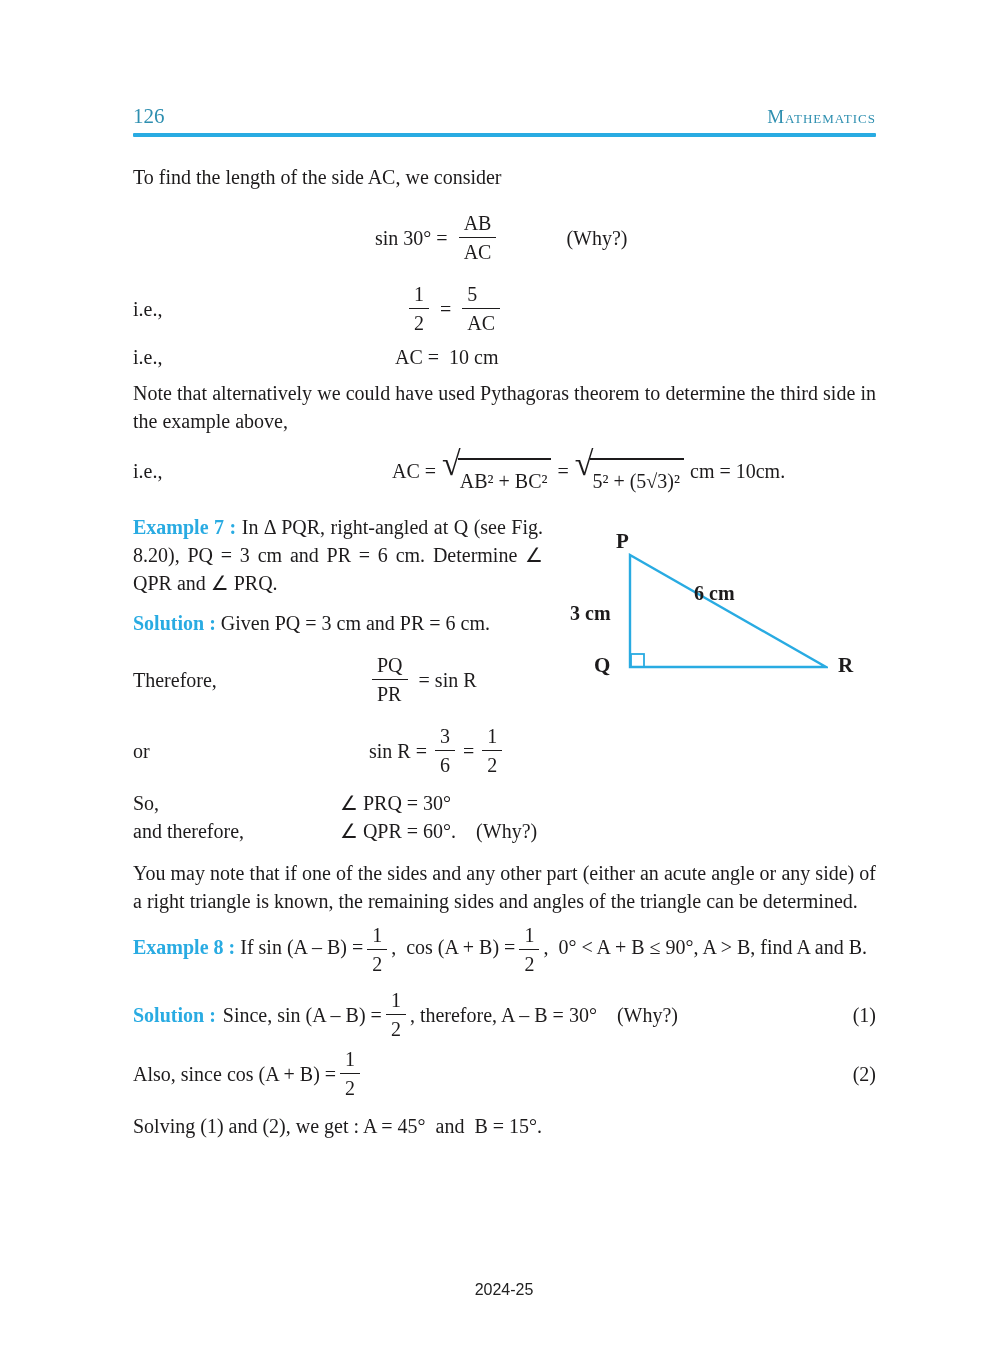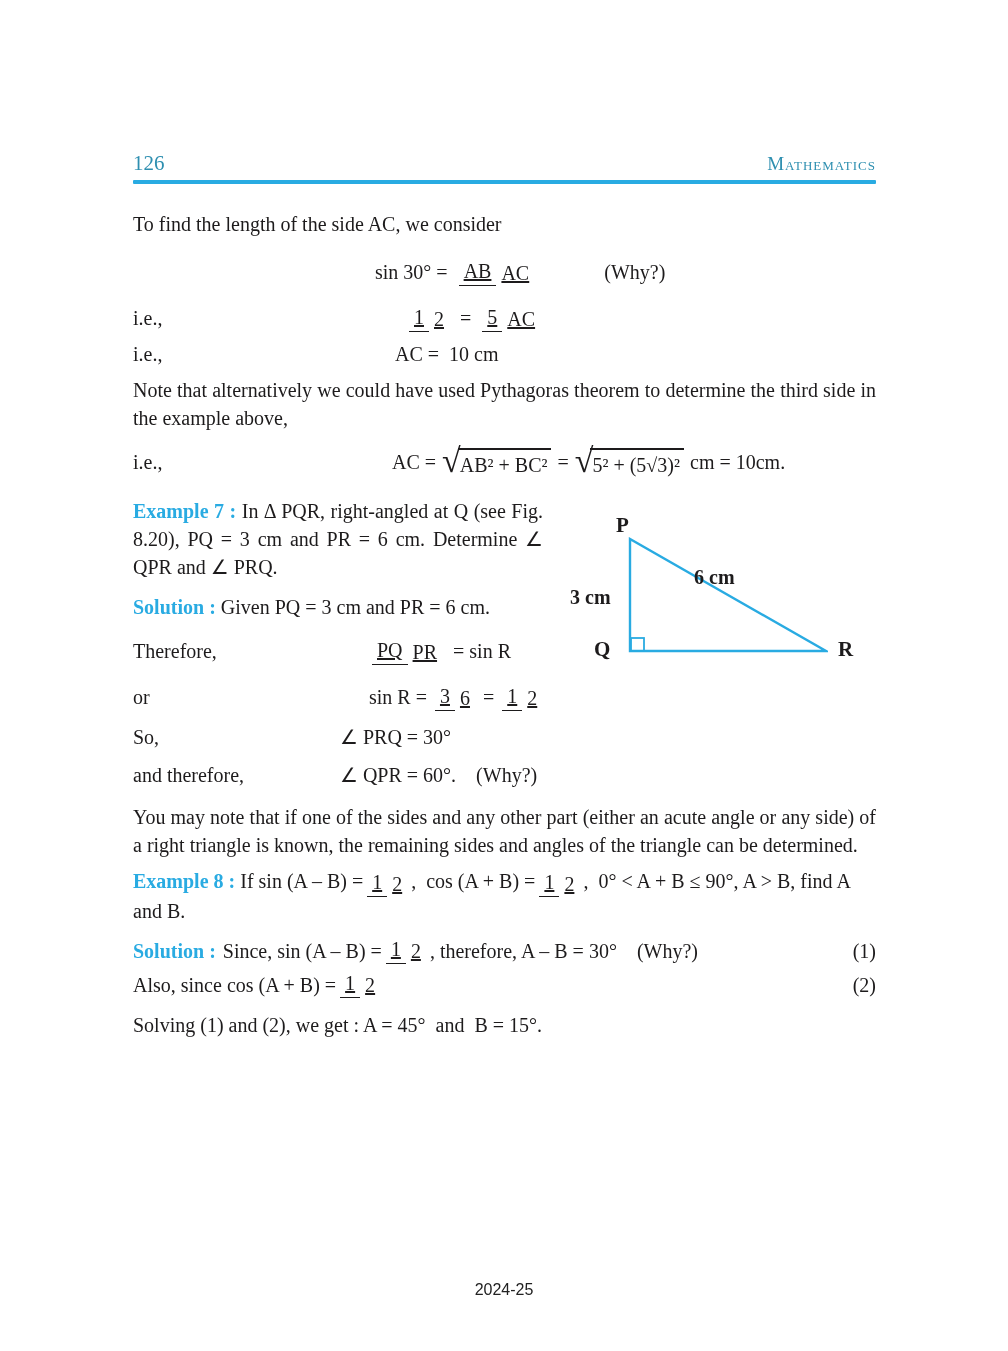--- a/index.html
+++ b/index.html
@@ -10,21 +10,21 @@
   *{box-sizing:border-box;}
   html,body{margin:0;padding:0;}
   body{
     width:1008px;height:1351px;position:relative;overflow:hidden;
     background:#ffffff;color:var(--text);
     font-family:"Liberation Serif", serif;font-size:20px;line-height:28px;
   }
   .page{padding:0 132px 0 133px;}
 
   
-  .header{display:flex;justify-content:space-between;align-items:baseline;padding-top:106px;}
+  .header{display:flex;justify-content:space-between;align-items:baseline;padding-top:59px;}
   .page-num{font-size:21px;color:var(--header-text);}
   .book-title{font-variant:small-caps;font-size:19px;letter-spacing:1px;color:var(--header-text);margin-top:44px;}
   .rule{height:4px;background:var(--accent);margin-top:2px;border-radius:1px;}
 
   
   .para{margin:0;}
   .p-intro{margin-top:26px;}
   .p-note{margin-top:8px;text-align:justify;}
   .p-note2{margin-top:14px;text-align:justify;}
   .p-solving{margin-top:12px;}
@@ -37,32 +37,32 @@
   .eqmath{display:inline-flex;align-items:center;white-space:nowrap;}
   .mtext{margin:0 7px;}
   .mtext.tight{margin:0 4px;}
   .row-sin30{margin-top:20px;}
   .row-half{margin-top:18px;}
   .row-ac{margin-top:8px;}
   .row-pyth{margin-top:14px;}
   .row-therefore{margin-top:16px;}
   .row-or{margin-top:18px;}
   .row-so{margin-top:12px;}
-  .row-and{margin-top:10px;}
+  .row-and{}
   .why-gap{margin-left:66px;}
 
   
-  .frac{display:inline-flex;flex-direction:row;vertical-align:middle;margin:0 4px;text-decoration:underline;}
+  .frac{display:inline-flex;flex-direction:column;vertical-align:middle;margin:0 4px;}
   .frac .fnum{padding:0 5px 2px;border-bottom:1.8px solid currentColor;line-height:24px;}
   .frac .fden{padding:2px 5px 0;line-height:24px;}
 
   
   .sqrt{display:inline-flex;align-items:flex-start;margin:0 2px;}
   .sqrt .rsign{font-size:34px;line-height:30px;font-weight:400;}
-  .sqrt .rad{border-top:2px solid currentColor;padding:3px 4px 0 2px;margin-left:-3px;margin-top:2px;line-height:24px;}
+  .sqrt .rad{border-top:2px solid currentColor;padding:9px 4px 0 2px;margin-left:-3px;margin-top:9px;line-height:24px;}
 
   
   .head-accent{font-weight:bold;color:var(--accent);}
   .ex7{margin-top:20px;position:relative;}
   .ex7 .p-ex{width:410px;text-align:justify;}
   .ex7 .p-sol{width:440px;margin-top:12px;}
   .p-ex8{margin-top:8px;}
   .solrow{display:flex;align-items:center;}
   .row-sol8{margin-top:12px;}
   .row-also8{margin-top:6px;}

